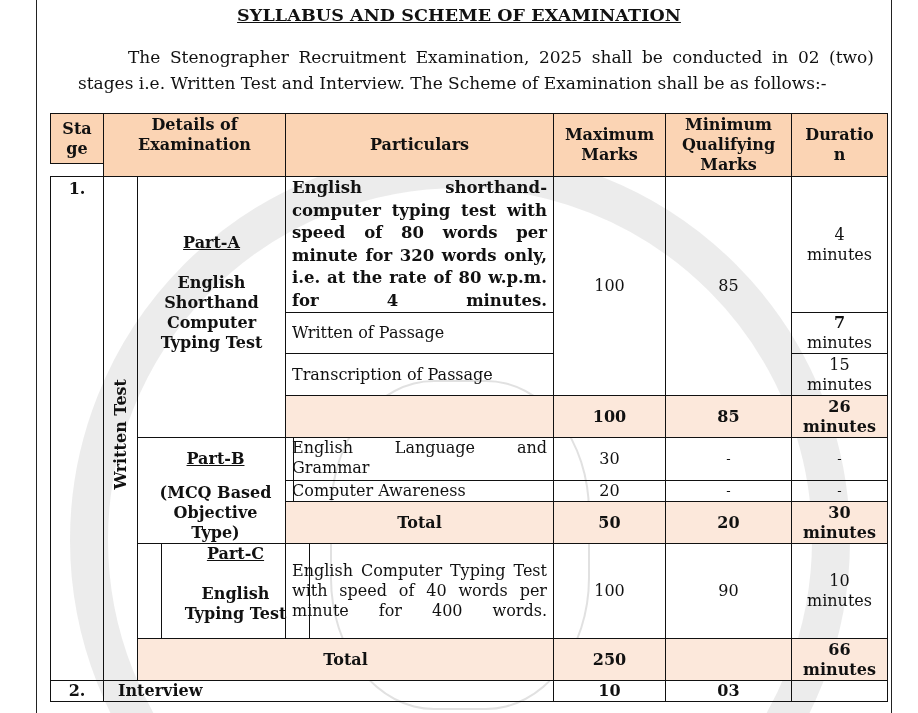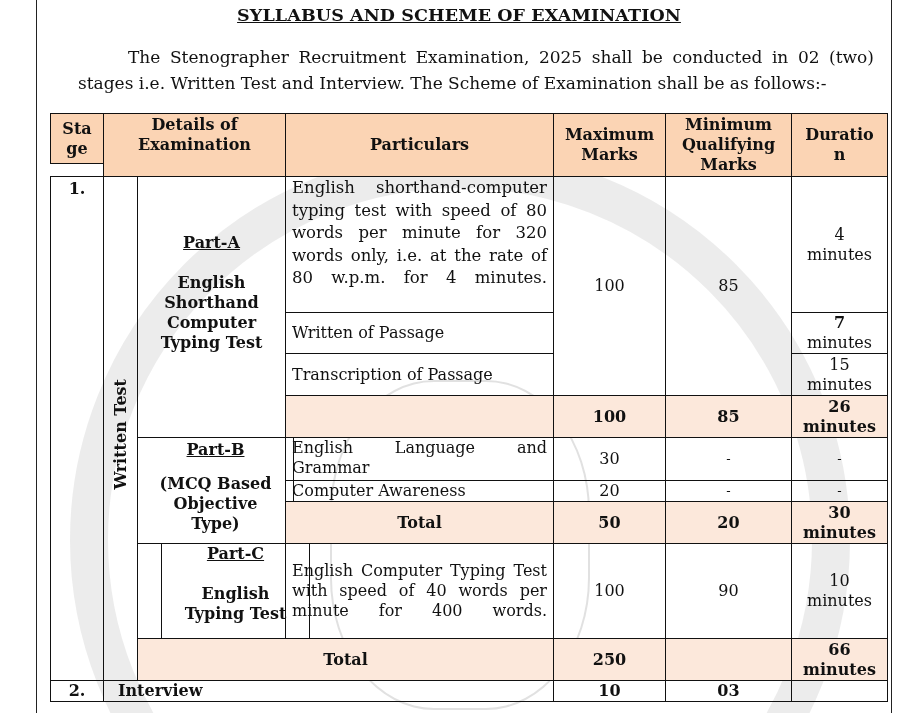--- a/index.html
+++ b/index.html
@@ -62,21 +62,21 @@
     </div>
 
   <div class="cell b" style="left:137px;top:176px;width:149px;height:262px;align-items:flex-start;padding-top:56px;">
     <div class="stack">
       <span class="part">Part-A</span>
       <span style="height:20px;display:block;"></span>
       <span style="width:120px;">English Shorthand Computer Typing Test</span>
     </div>
   </div>
 
-  <div class="cell top left pt" style="left:285px;top:176px;width:269px;height:137px;">
+  <div class="cell top left pt" style="left:285px;top:176px;width:269px;height:137px;font-weight:bold;">
       <span class="just" style="font-size:16.5px;line-height:22.5px;">English shorthand-computer typing test with speed of 80 words per minute for 320 words only, i.e. at the rate of 80 w.p.m. for 4 minutes.</span>
     </div>
   <div class="cell left pt" style="left:285px;top:312px;width:269px;height:42px;">Written of Passage</div>
   <div class="cell left pt" style="left:285px;top:353px;width:269px;height:43px;">Transcription of Passage</div>
 
   <div class="cell" style="left:553px;top:176px;width:113px;height:220px;">100</div>
   <div class="cell" style="left:665px;top:176px;width:127px;height:220px;">85</div>
 
   <div class="cell" style="left:791px;top:176px;width:97px;height:137px;">
       <div class="stack">
@@ -100,21 +100,21 @@
   <div class="cell sub" style="left:285px;top:395px;width:269px;height:43px;"></div>
   <div class="cell sub b" style="left:553px;top:395px;width:113px;height:43px;">100</div>
   <div class="cell sub b" style="left:665px;top:395px;width:127px;height:43px;">85</div>
   <div class="cell sub b" style="left:791px;top:395px;width:97px;height:43px;">
       <div class="stack">
         <span>26</span>
         <span>minutes</span>
       </div>
     </div>
 
-  <div class="cell b top" style="left:137px;top:437px;width:157px;height:107px;padding-top:2px;">
+  <div class="cell b top" style="left:137px;top:437px;width:157px;height:107px;padding-top:11px;">
     <div class="stack">
       <span class="part">Part-B</span>
       <span style="height:14px;display:block;"></span>
       <span style="width:120px;">(MCQ Based Objective Type)</span>
     </div>
   </div>
 
   <div class="cell top left pt" style="left:285px;top:437px;width:269px;height:44px;">
       <span class="just" style="width:100%;">English Language and Grammar</span>
     </div>

